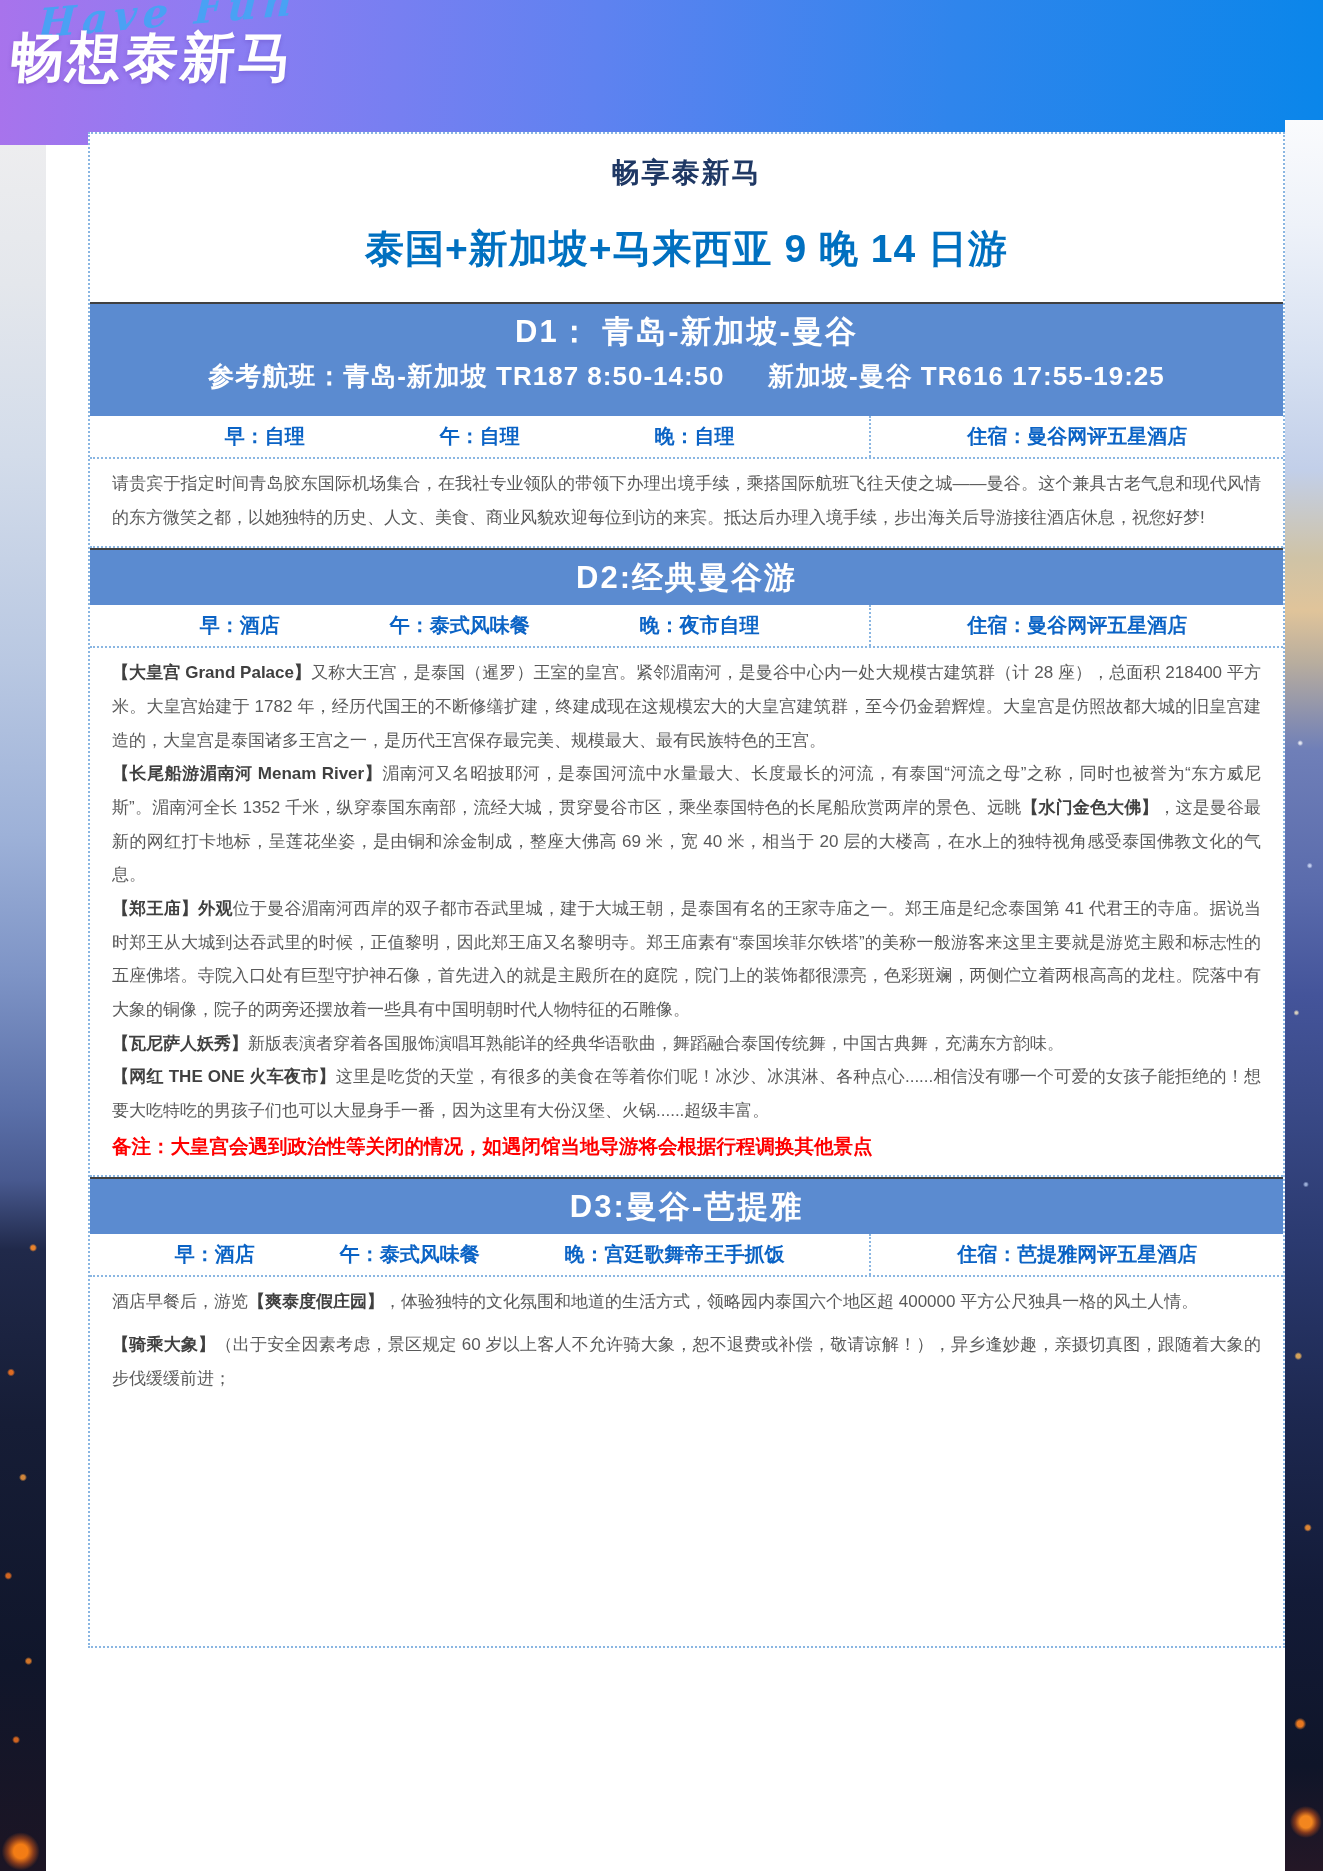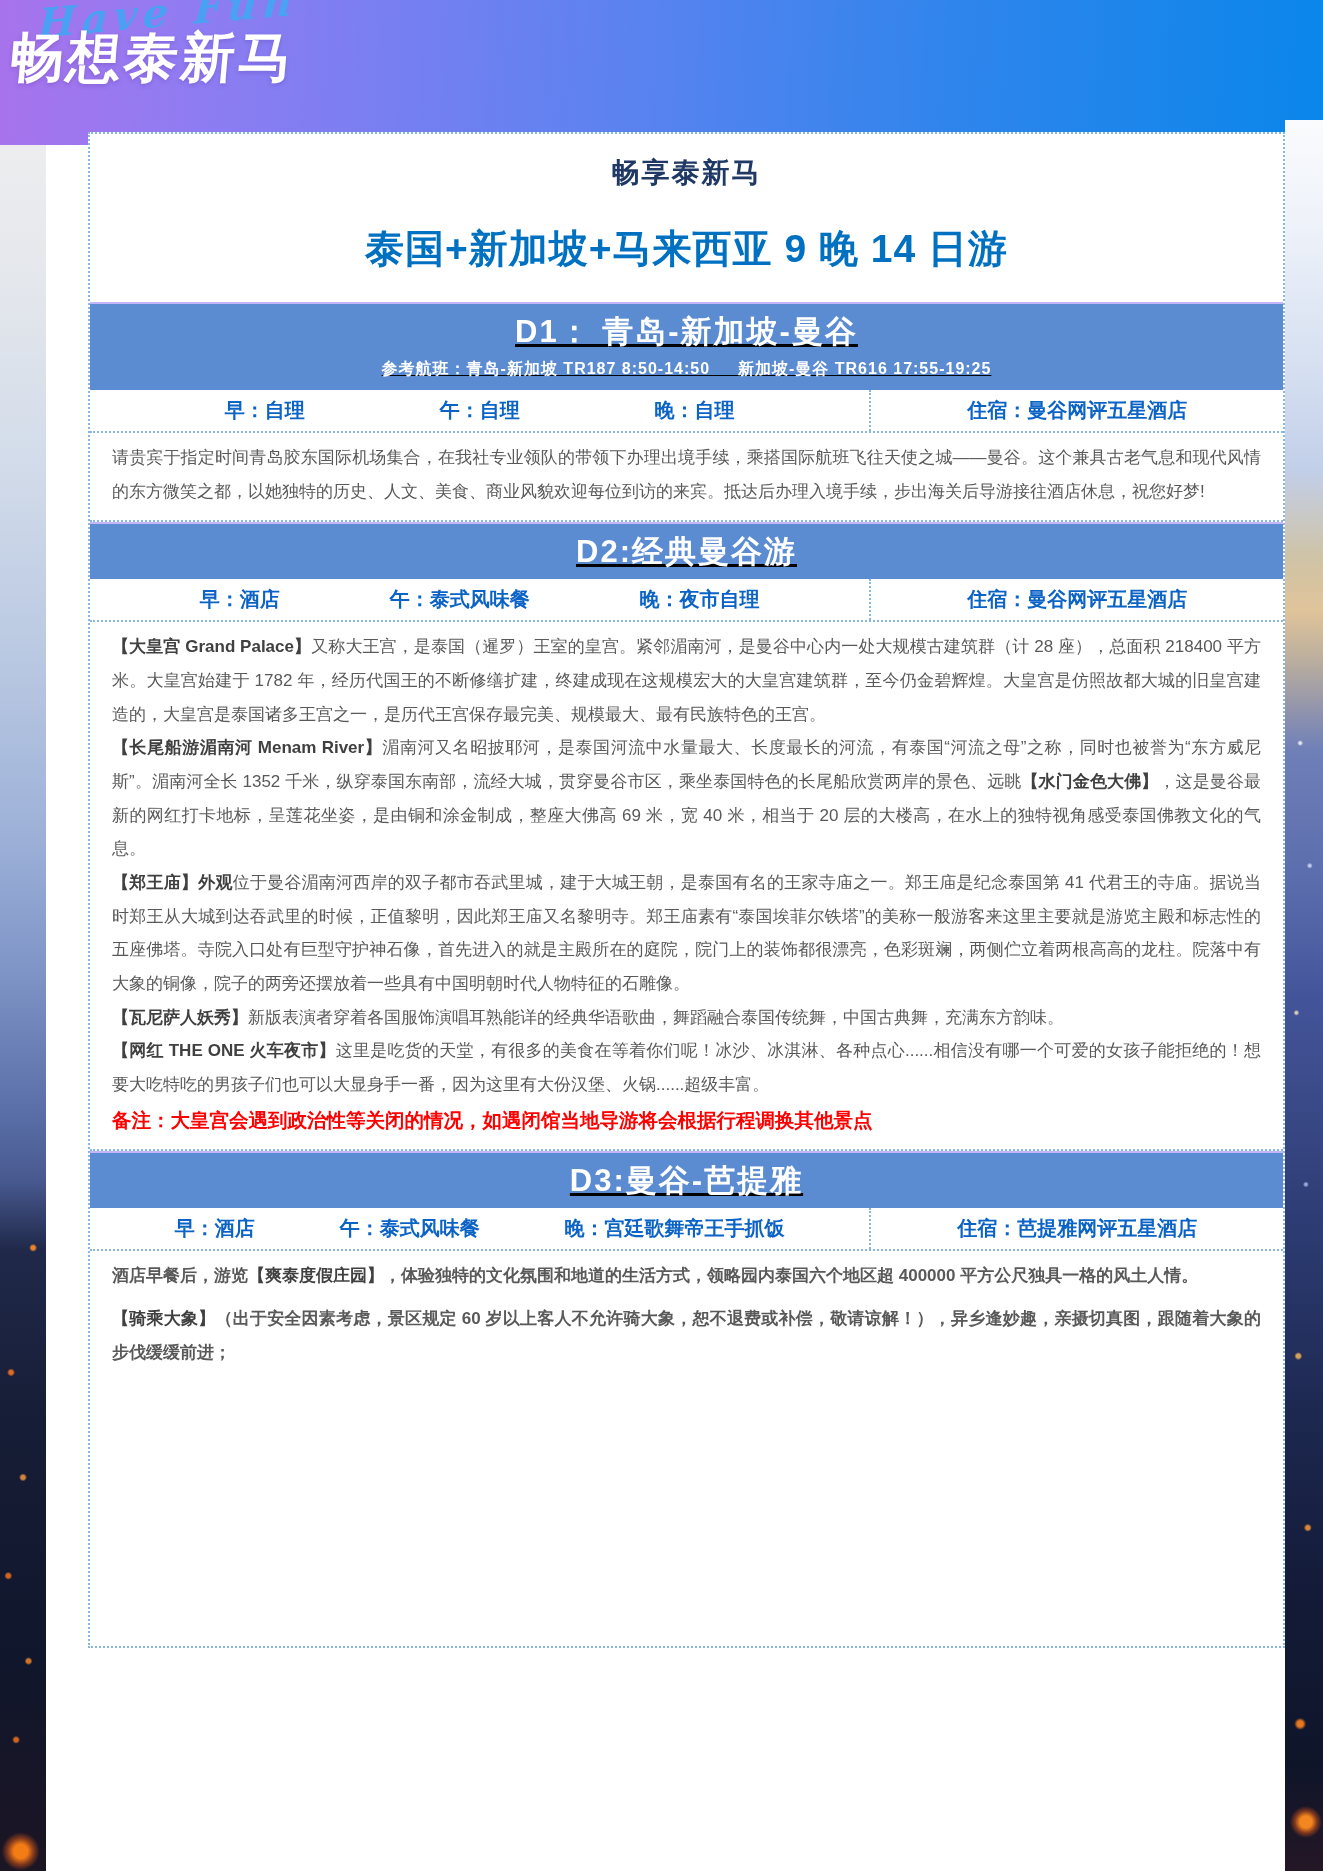--- a/index.html
+++ b/index.html
@@ -74,47 +74,47 @@
     padding:0;
   }
   .subtitle{
     text-align:center;color:#1f3864;font-size:28px;font-weight:bold;
     margin:20px 0 0 0;letter-spacing:2px;
   }
   .main-title{
     text-align:center;color:#0070c0;font-size:39px;font-weight:bold;
     margin:30px 0 26px 0;letter-spacing:1px;
   }
-  .day-head{background:#5b8bd0;border-top:2px solid #c4b5fd;text-decoration:underline;}
+  .day-head{background:#5b8bd0;border-top:2px solid #404040;}
   .day-banner{
     color:#ffffff;text-align:center;font-size:31px;font-weight:bold;
     padding:7px 0 6px 0;letter-spacing:2px;
   }
   .flight-info{
-    color:#ffffff;text-align:center;font-size:16px;font-weight:bold;
-    padding:0 0 10px 0;letter-spacing:1px;white-space:pre;
+    color:#ffffff;text-align:center;font-size:26px;font-weight:bold;
+    padding:0 0 22px 0;letter-spacing:1px;white-space:pre;
   }
   .meal-row{
     display:flex;align-items:stretch;background:#ffffff;
     border-bottom:2px dotted #8ab6e2;color:#0b63c5;font-weight:bold;font-size:20px;justify-content:flex-end;
   }
   .meal-cells{
     width:65.5%;display:flex;justify-content:space-evenly;align-items:center;
     padding:7px 0;border-right:2px dotted #8ab6e2;box-sizing:border-box;
   }
   .meal-hotel{flex:1;text-align:center;padding:7px 0;align-self:center;}
   .day-body{
     padding:8px 22px 12px 22px;border-bottom:2px dotted #8ab6e2;
   }
   section:last-child .day-body{border-bottom:none;}
   .day-body p{
     margin:0;color:#595959;font-size:17px;line-height:1.98;text-align:justify;
   }
   .day-body p b{color:#404040;}
-  .day-body.loose p{margin-bottom:10px;font-weight:bold;}
+  .day-body.loose p{margin-bottom:10px;}
   .note{
     color:#ff0000;font-weight:bold;font-size:19.5px;line-height:1.7;margin-top:2px;
   }
 </style>
 </head>
 <body>
 
 <div class="top-banner">
   <div class="logo">
     <div class="logo-script">Have Fun</div>

